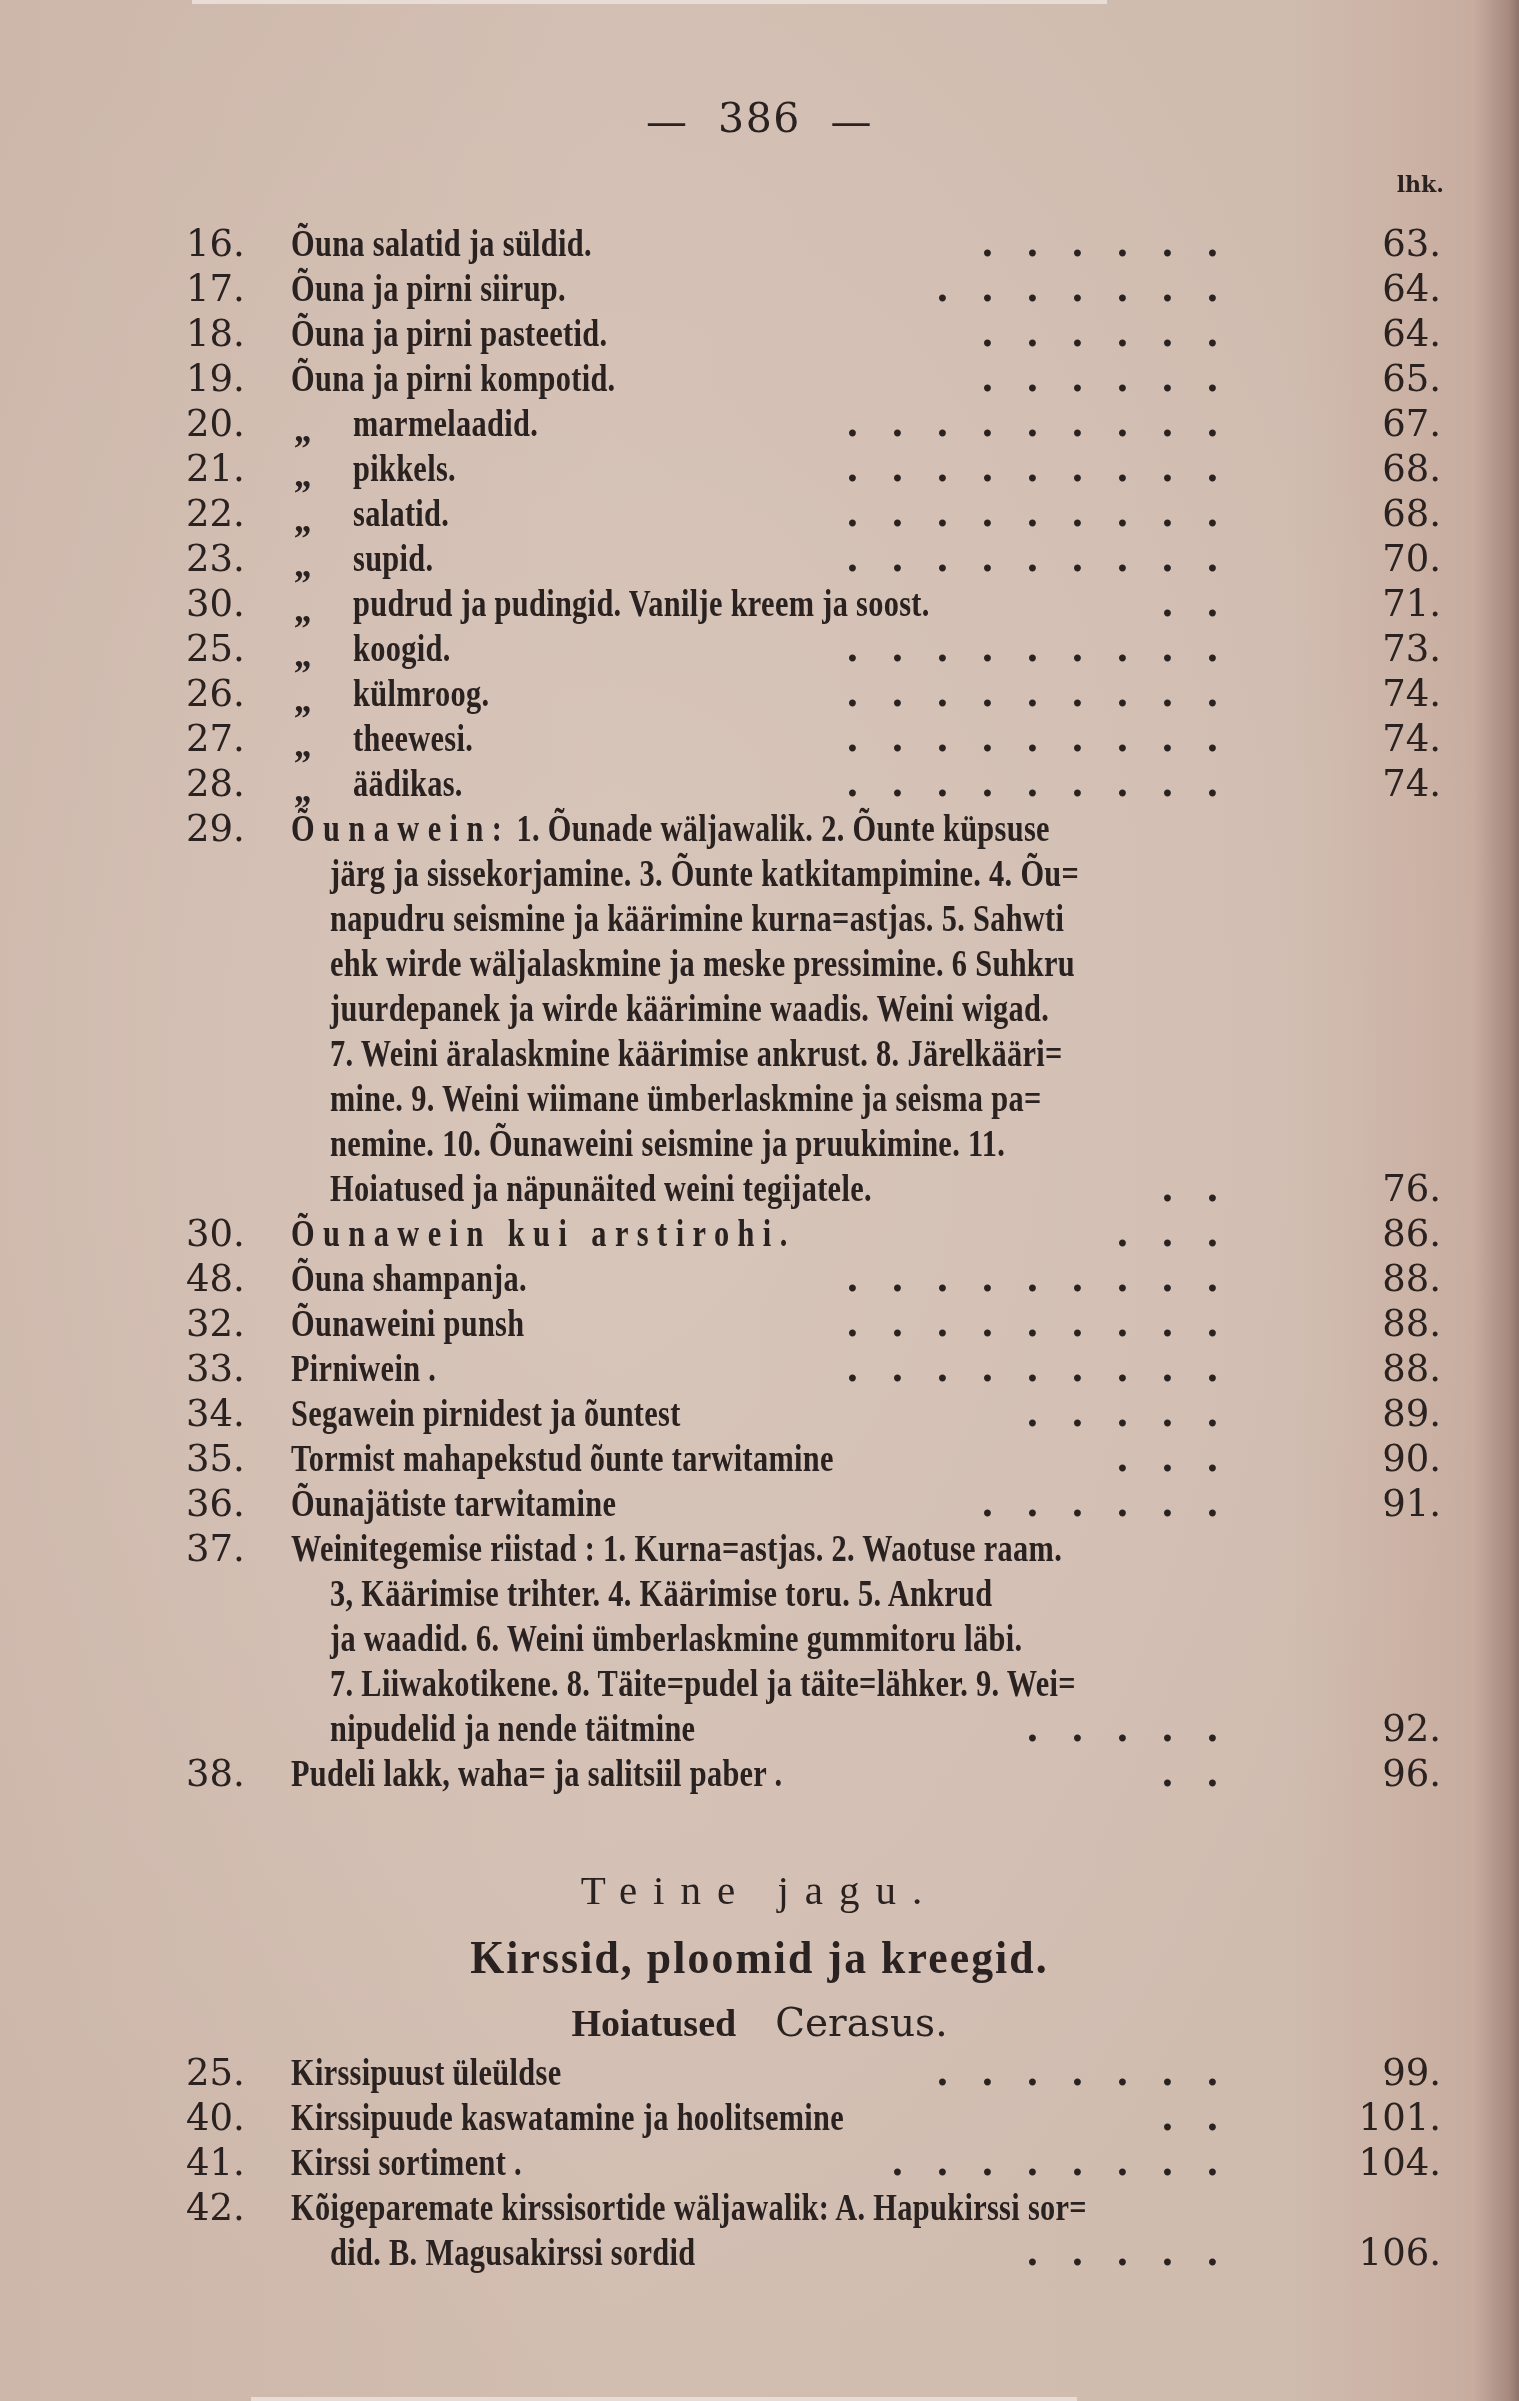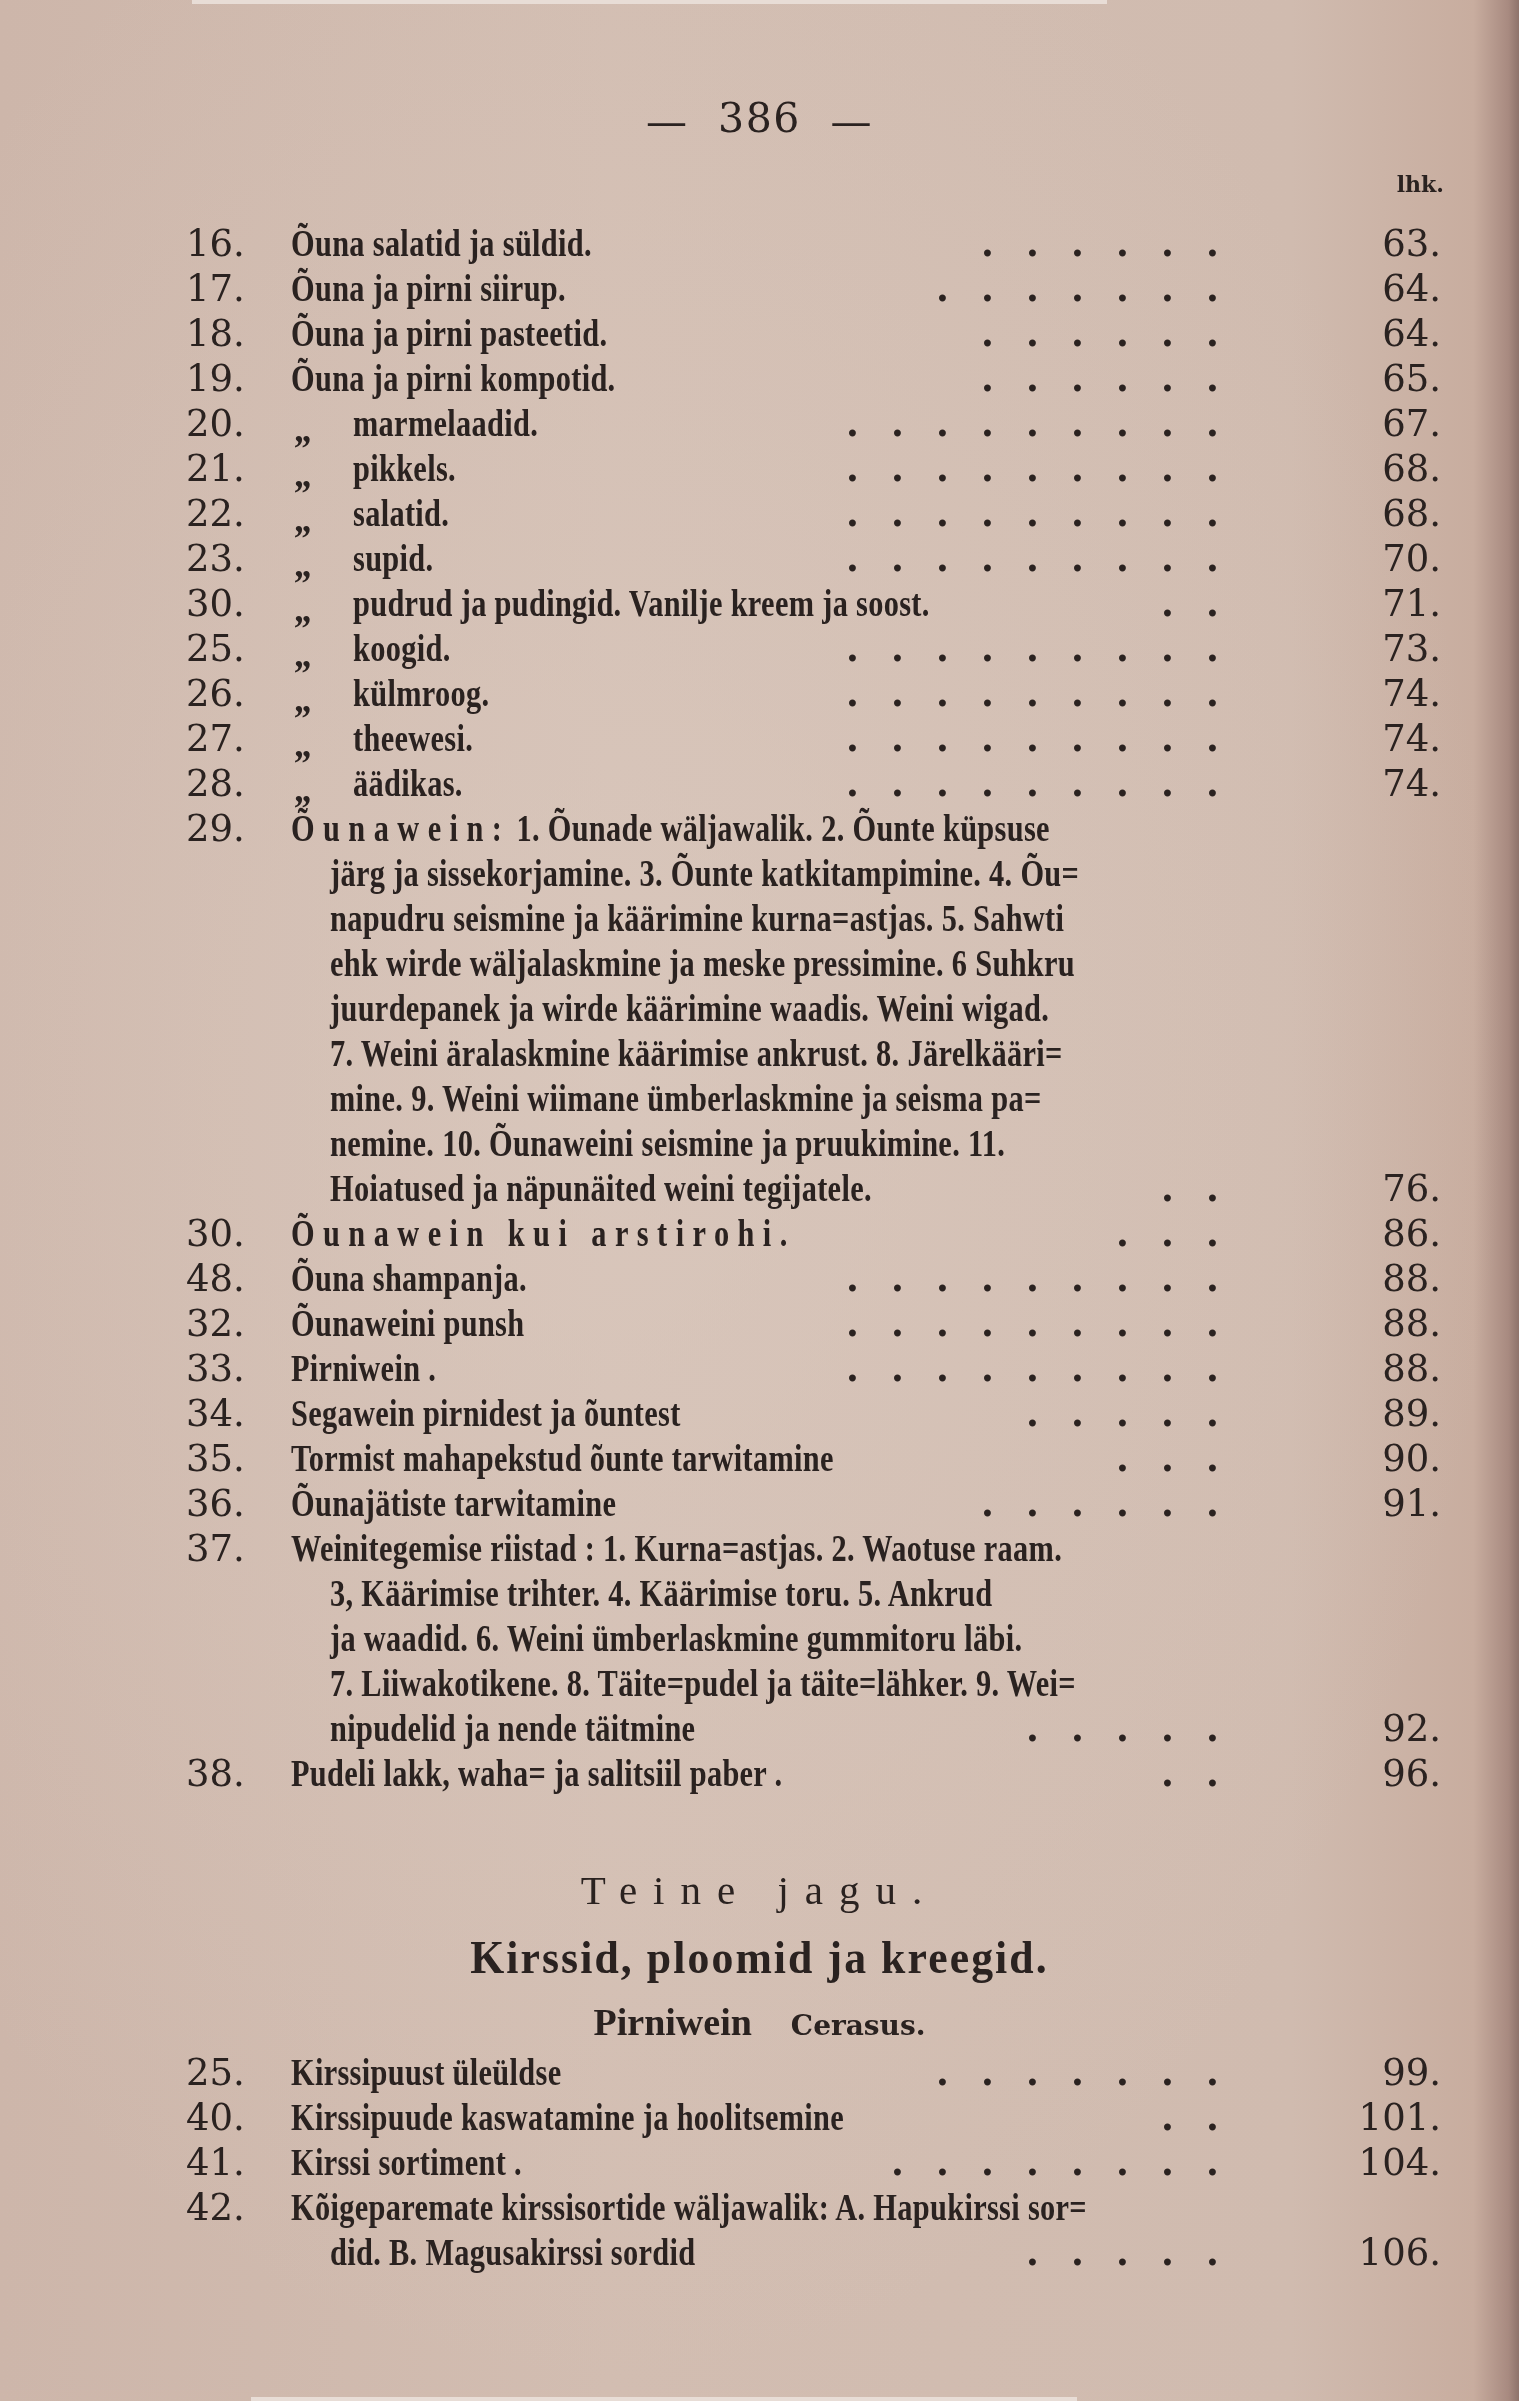--- a/index.html
+++ b/index.html
@@ -63,21 +63,21 @@
     font-family: "DejaVu Serif", serif;
   }
   .heading {
     position: absolute; left: 0; width: 1519px; text-align: center;
     font-family: "Liberation Serif", serif;
   }
   .part-title { font-size: 41px; letter-spacing: 16px; top: 1866px; }
   .section-title { font-size: 46px; font-weight: bold; top: 1931px; letter-spacing: 2.2px; transform: scaleX(0.95); }
   .subsection { top: 2000px; font-size: 38px; }
   .subsection .de { font-weight: bold; }
-  .subsection .la { font-family: "DejaVu Serif", serif; font-weight: bold; margin-left: 39px; font-size: 28px; }
+  .subsection .la { font-family: "DejaVu Serif", serif; font-weight: normal; margin-left: 39px; font-size: 39px; }
 </style>
 </head>
 <body>
 
 <div class="paper"></div>
 <div class="top-strip"></div>
 <div class="bottom-strip"></div>
 
 <div class="page-number">
   <span class="dash">—</span><span>386</span><span class="dash">—</span>
@@ -294,15 +294,15 @@
     <div class="line" style="top: 2230px;">
       <span class="txt cont">did. B. Magusakirssi sordid</span>
       <span class="dots"><span>.</span><span>.</span><span>.</span><span>.</span><span>.</span></span>
       <span class="pg">106.</span>
     </div>
   </div>
 
 <div class="heading part-title">Teine jagu.</div>
 <div class="heading section-title">Kirssid, ploomid ja kreegid.</div>
 <div class="heading subsection">
-  <span class="de">Pirniwein</span><span class="la">Cerasus.</span>
+  <span class="de">Hoiatused</span><span class="la">Cerasus.</span>
 </div>
 
 
 </body></html>

